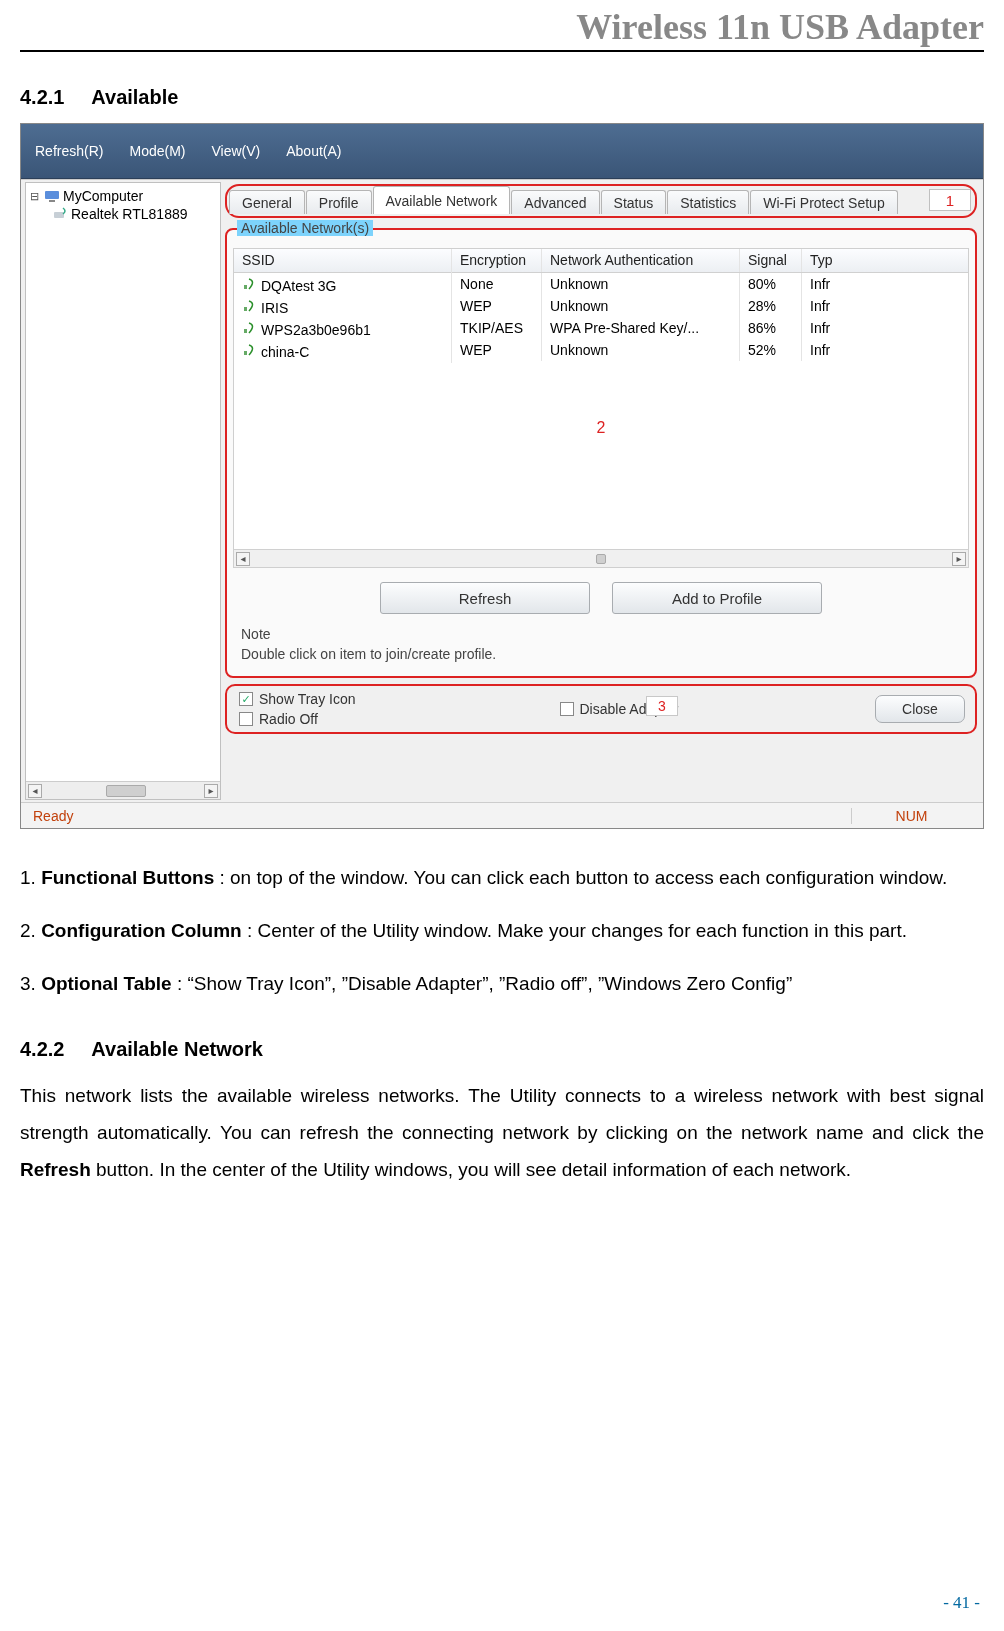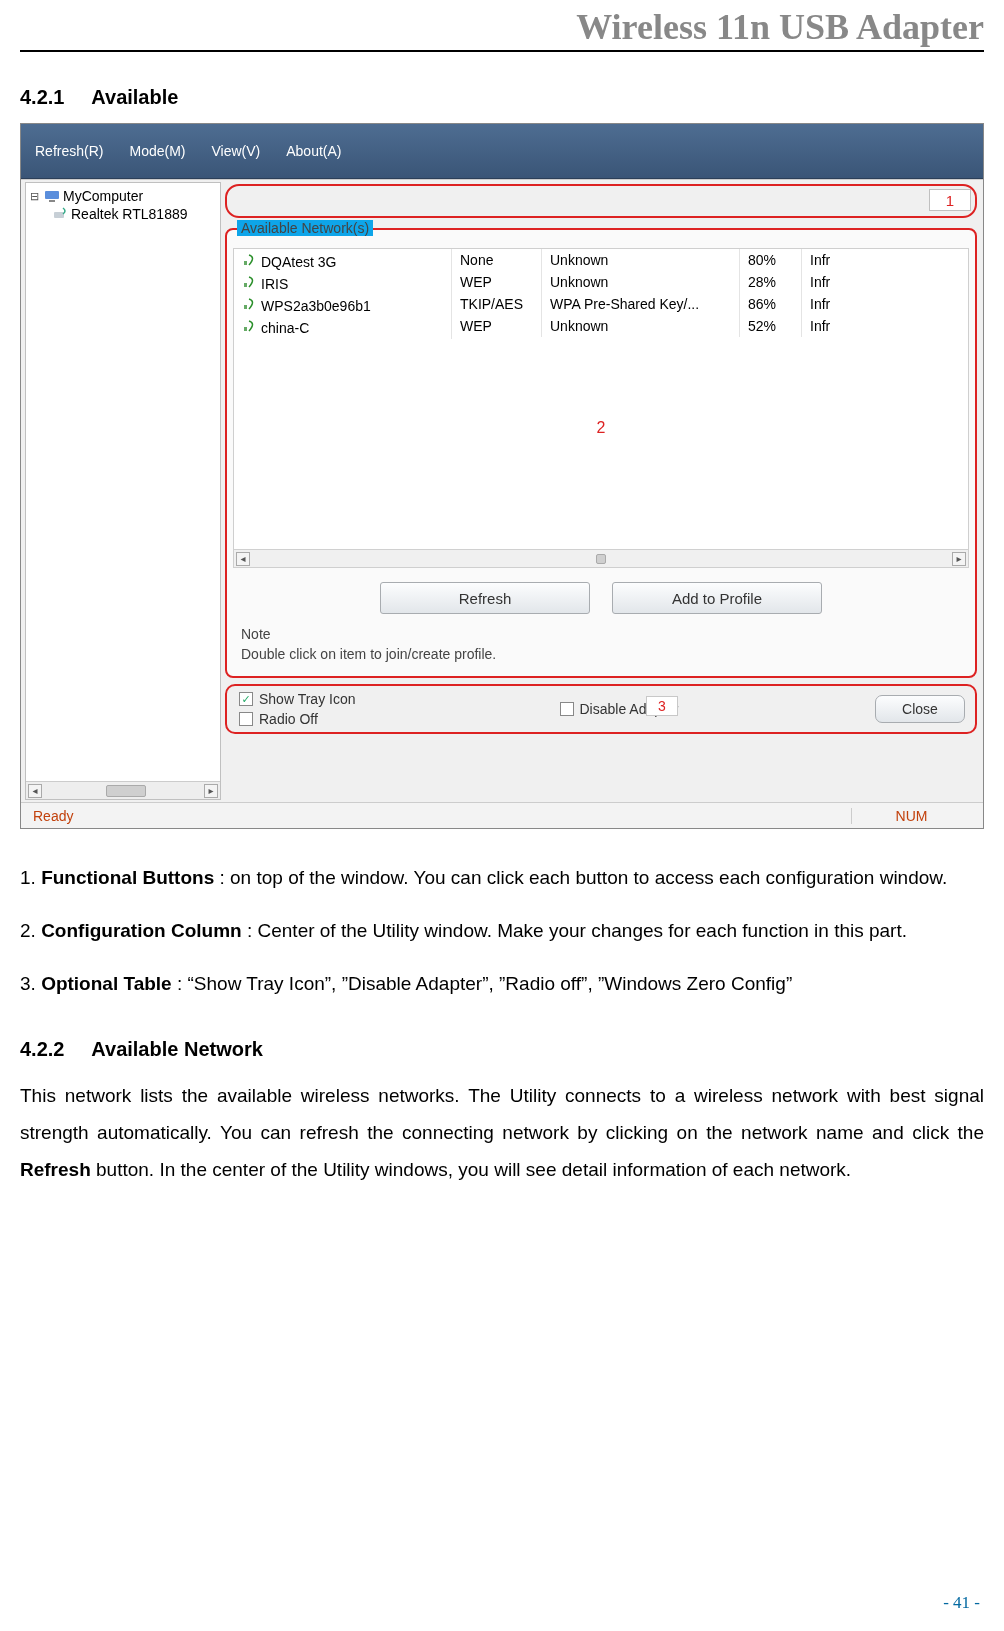--- a/index.html
+++ b/index.html
@@ -175,21 +175,21 @@
     border: 1px solid #cfcfcf;
     margin-top: 10px;
     background:#fafafa;
     position: relative;
     padding: 18px 6px 10px 6px;
     flex: 0 0 auto;
   }
   .group-box.red { border: 2px solid #d22; border-radius: 8px; }
   .group-label {
     position: absolute; top: -10px; left: 10px;
-    background: #0ea5e9;
+    background: #7dd3fc;
     padding: 0 4px;
     font-size: 14px; color:#444;
   }
   .net-table-wrap {
     border: 1px solid #cfcfcf;
     background:#fff;
     height: 320px;
     position: relative;
     overflow: hidden;
   }
@@ -336,27 +336,43 @@
       </div>
       <div class="tree-scroll-h">
         <span class="arrow">◂</span>
         <span class="thumb"></span>
         <span class="arrow">▸</span>
       </div>
     </div>
 
     <div class="main-pane">
       <div class="tabrow-outer">
+        <div class="tabrow">
+          <div class="tab">General</div>
+          <div class="tab">Profile</div>
+          <div class="tab active">Available Network</div>
+          <div class="tab">Advanced</div>
+          <div class="tab">Status</div>
+          <div class="tab">Statistics</div>
+          <div class="tab">Wi-Fi Protect Setup</div>
+        </div>
         <div class="anno-1">1</div>
       </div>
 
       <div class="group-box red">
         <span class="group-label">Available Network(s)</span>
 
         <div class="net-table-wrap">
+          <div class="net-head">
+            <div class="col-ssid">SSID</div>
+            <div class="col-enc">Encryption</div>
+            <div class="col-auth">Network Authentication</div>
+            <div class="col-sig">Signal</div>
+            <div class="col-typ">Typ</div>
+          </div>
           <div class="net-body" id="net-body">
               <div class="net-row">
                 <div class="col-ssid"><span class="row-ico"><svg viewBox="0 0 16 16">
                       <rect x="2" y="10" width="3" height="4" fill="#6a6"></rect>
                       <path d="M7 4 Q14 6 7 14" stroke="#2a8f2a" stroke-width="1.5" fill="none"></path>
                     </svg></span>DQAtest 3G</div>
                 <div class="col-enc">None</div>
                 <div class="col-auth">Unknown</div>
                 <div class="col-sig">80%</div>
                 <div class="col-typ">Infr</div>

